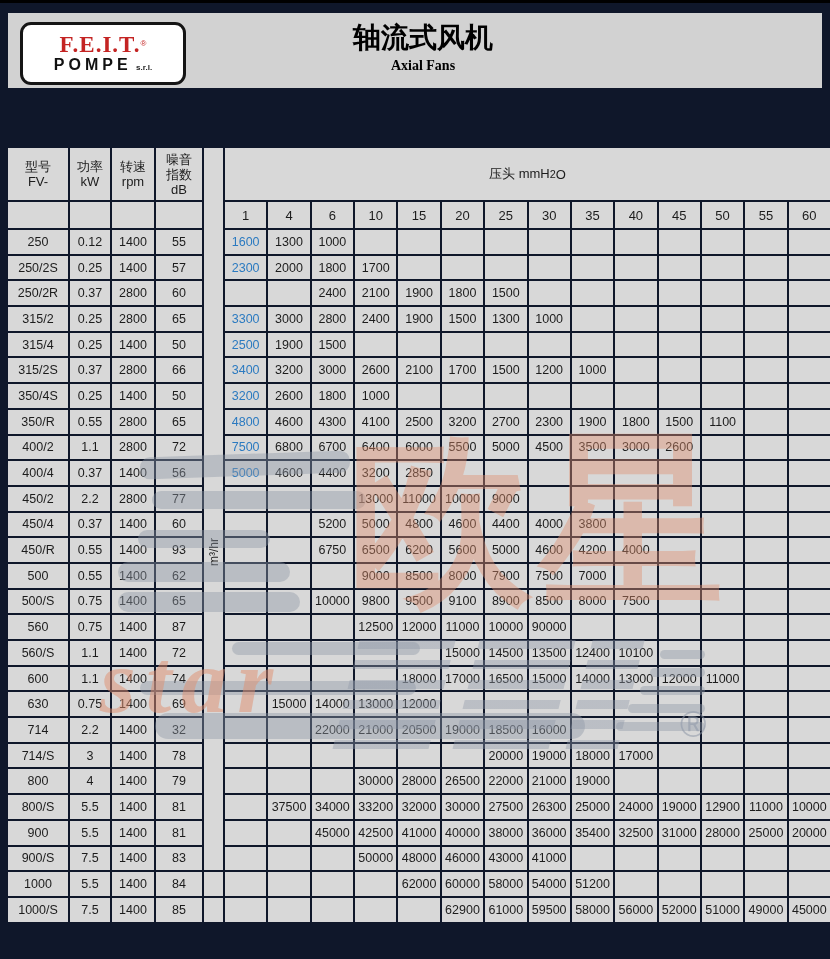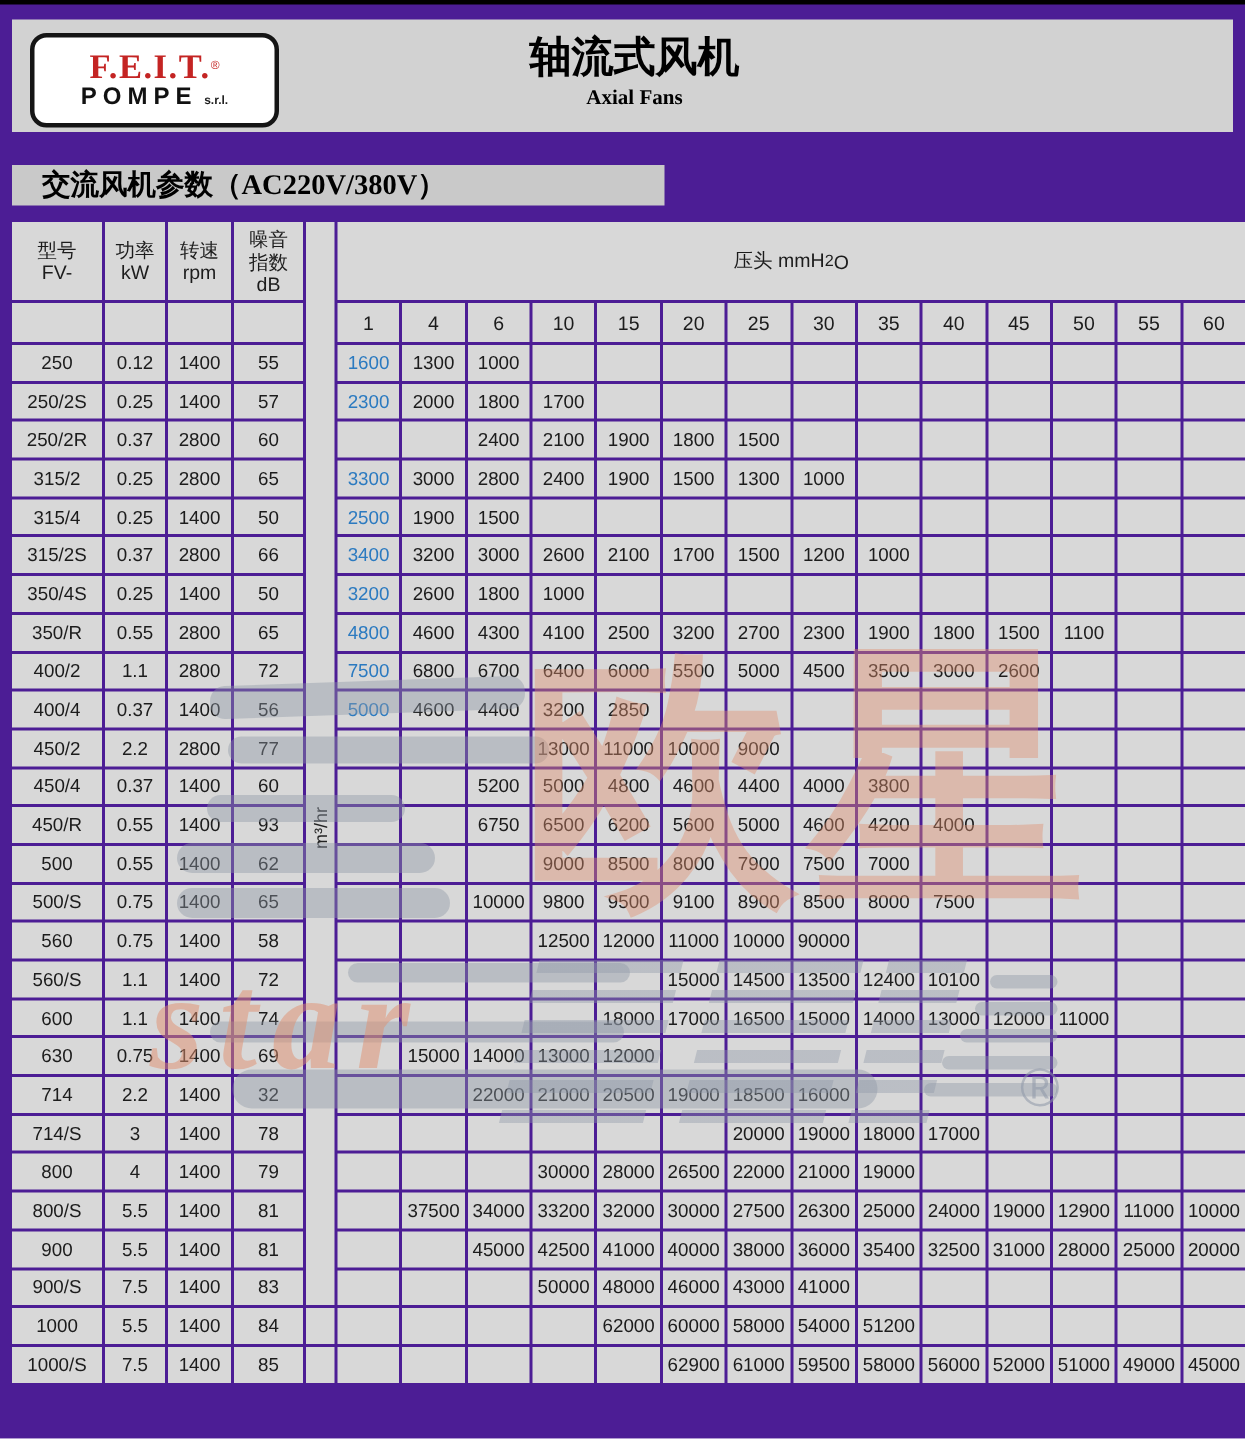--- a/index.html
+++ b/index.html
@@ -1,16 +1,16 @@
 <!DOCTYPE html>
 <html><head>
 <meta charset="utf-8">
 <style>
   html,body{margin:0;padding:0;background:#ffffff;}
-  .page{position:relative;width:830px;height:959px;background:#4c1d95;overflow:hidden;
+  .page{position:relative;width:830px;height:959px;background:#0f172a;overflow:hidden;
         font-family:"Liberation Sans",sans-serif;color:#1c1c1c;}
   .top-rule{position:absolute;left:0;top:0;width:830px;height:3px;background:#000;}
   .band{position:absolute;left:8px;top:13px;width:814px;height:75px;background:#d2d2d2;}
   .logo-box{position:absolute;left:12px;top:9px;width:160px;height:57px;background:#fff;
             border:3px solid #151515;border-radius:11px;display:flex;flex-direction:column;
             align-items:center;justify-content:center;line-height:1.05;}
   .logo-brand{font-family:"Liberation Serif",serif;font-weight:bold;color:#c42423;
               font-size:23px;letter-spacing:1px;}
   .logo-reg{font-size:8px;vertical-align:super;color:#c42423;}
   .logo-company{font-weight:bold;font-size:16px;letter-spacing:4px;color:#111;text-align:center;}
@@ -56,21 +56,20 @@
     <div class="logo-box">
       <div><span class="logo-brand">F.E.I.T.</span><span class="logo-reg">®</span></div>
       <div><span class="logo-company">POMPE</span> <span class="logo-srl">s.r.l.</span></div>
     </div>
     <div class="titles">
       <div class="title-cn">轴流式风机</div>
       <div class="title-en">Axial Fans</div>
     </div>
   </div>
 
-  <div class="section-bar">交流风机参数（AC220V/380V）</div>
 
   <div class="grid" id="grid">
     <div class="cell hcell">
       <span>型号</span>
       <span>FV-</span>
     </div>
     <div class="cell hcell">
       <span>功率</span>
       <span>kW</span>
     </div>
@@ -375,21 +374,21 @@
       <div class="cell val">8500</div>
       <div class="cell val">8000</div>
       <div class="cell val">7500</div>
       <div class="cell val"></div>
       <div class="cell val"></div>
       <div class="cell val"></div>
       <div class="cell val"></div>
       <div class="cell">560</div>
       <div class="cell">0.75</div>
       <div class="cell">1400</div>
-      <div class="cell">58</div>
+      <div class="cell">87</div>
       <div class="cell val"></div>
       <div class="cell val"></div>
       <div class="cell val"></div>
       <div class="cell val">12500</div>
       <div class="cell val">12000</div>
       <div class="cell val">11000</div>
       <div class="cell val">10000</div>
       <div class="cell val">90000</div>
       <div class="cell val"></div>
       <div class="cell val"></div>

